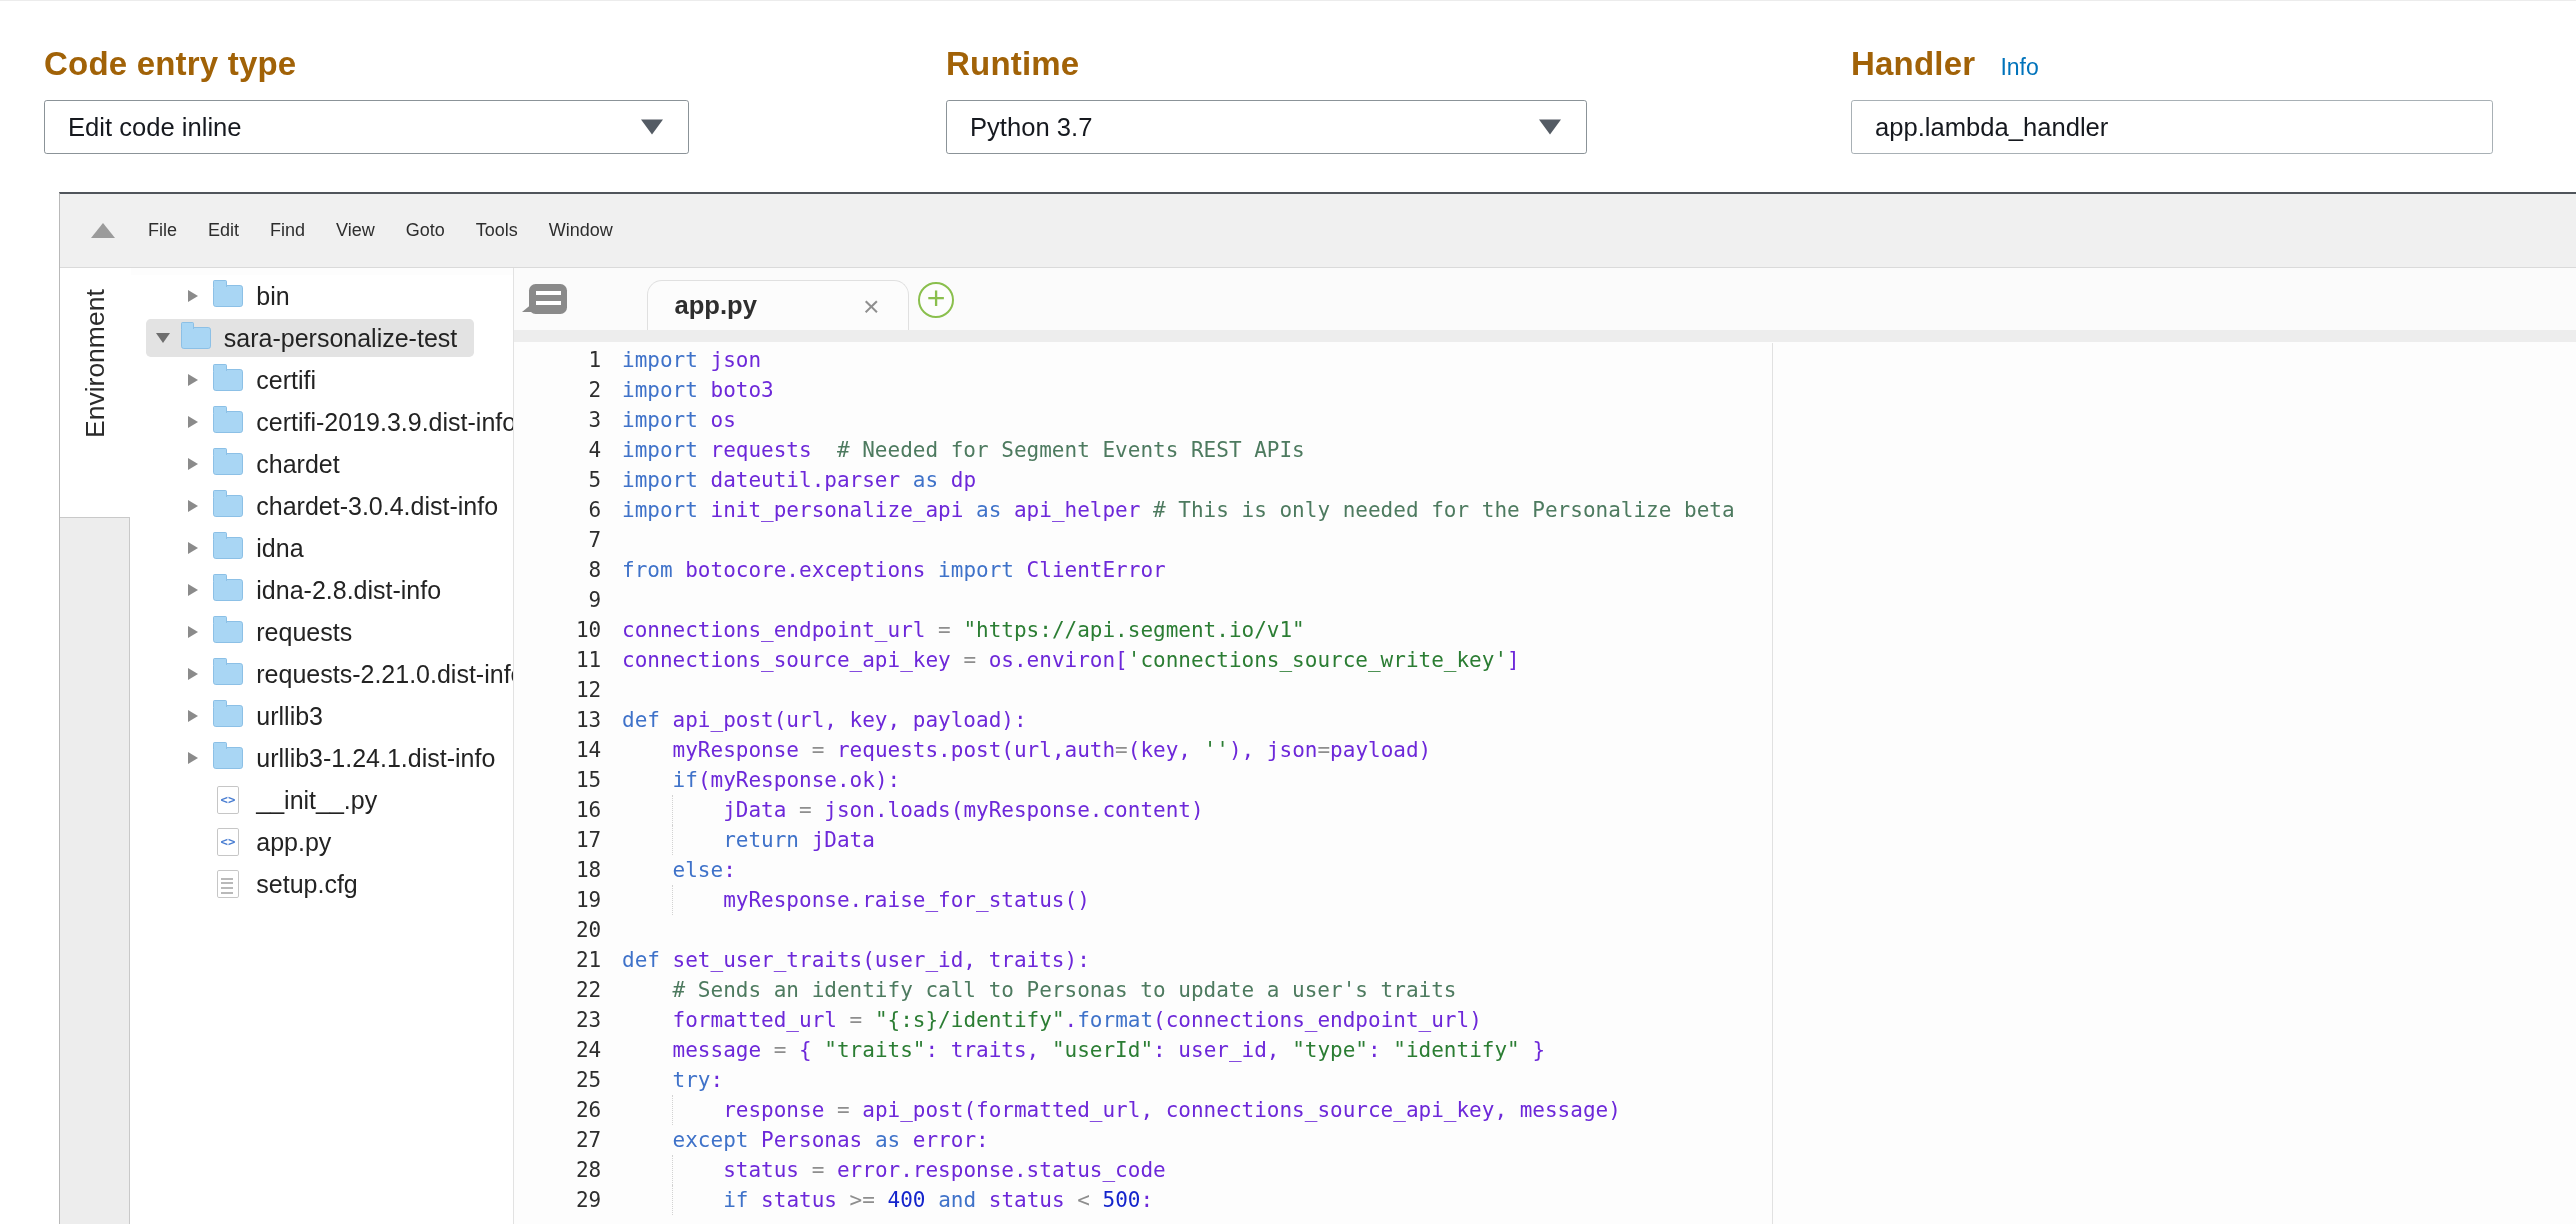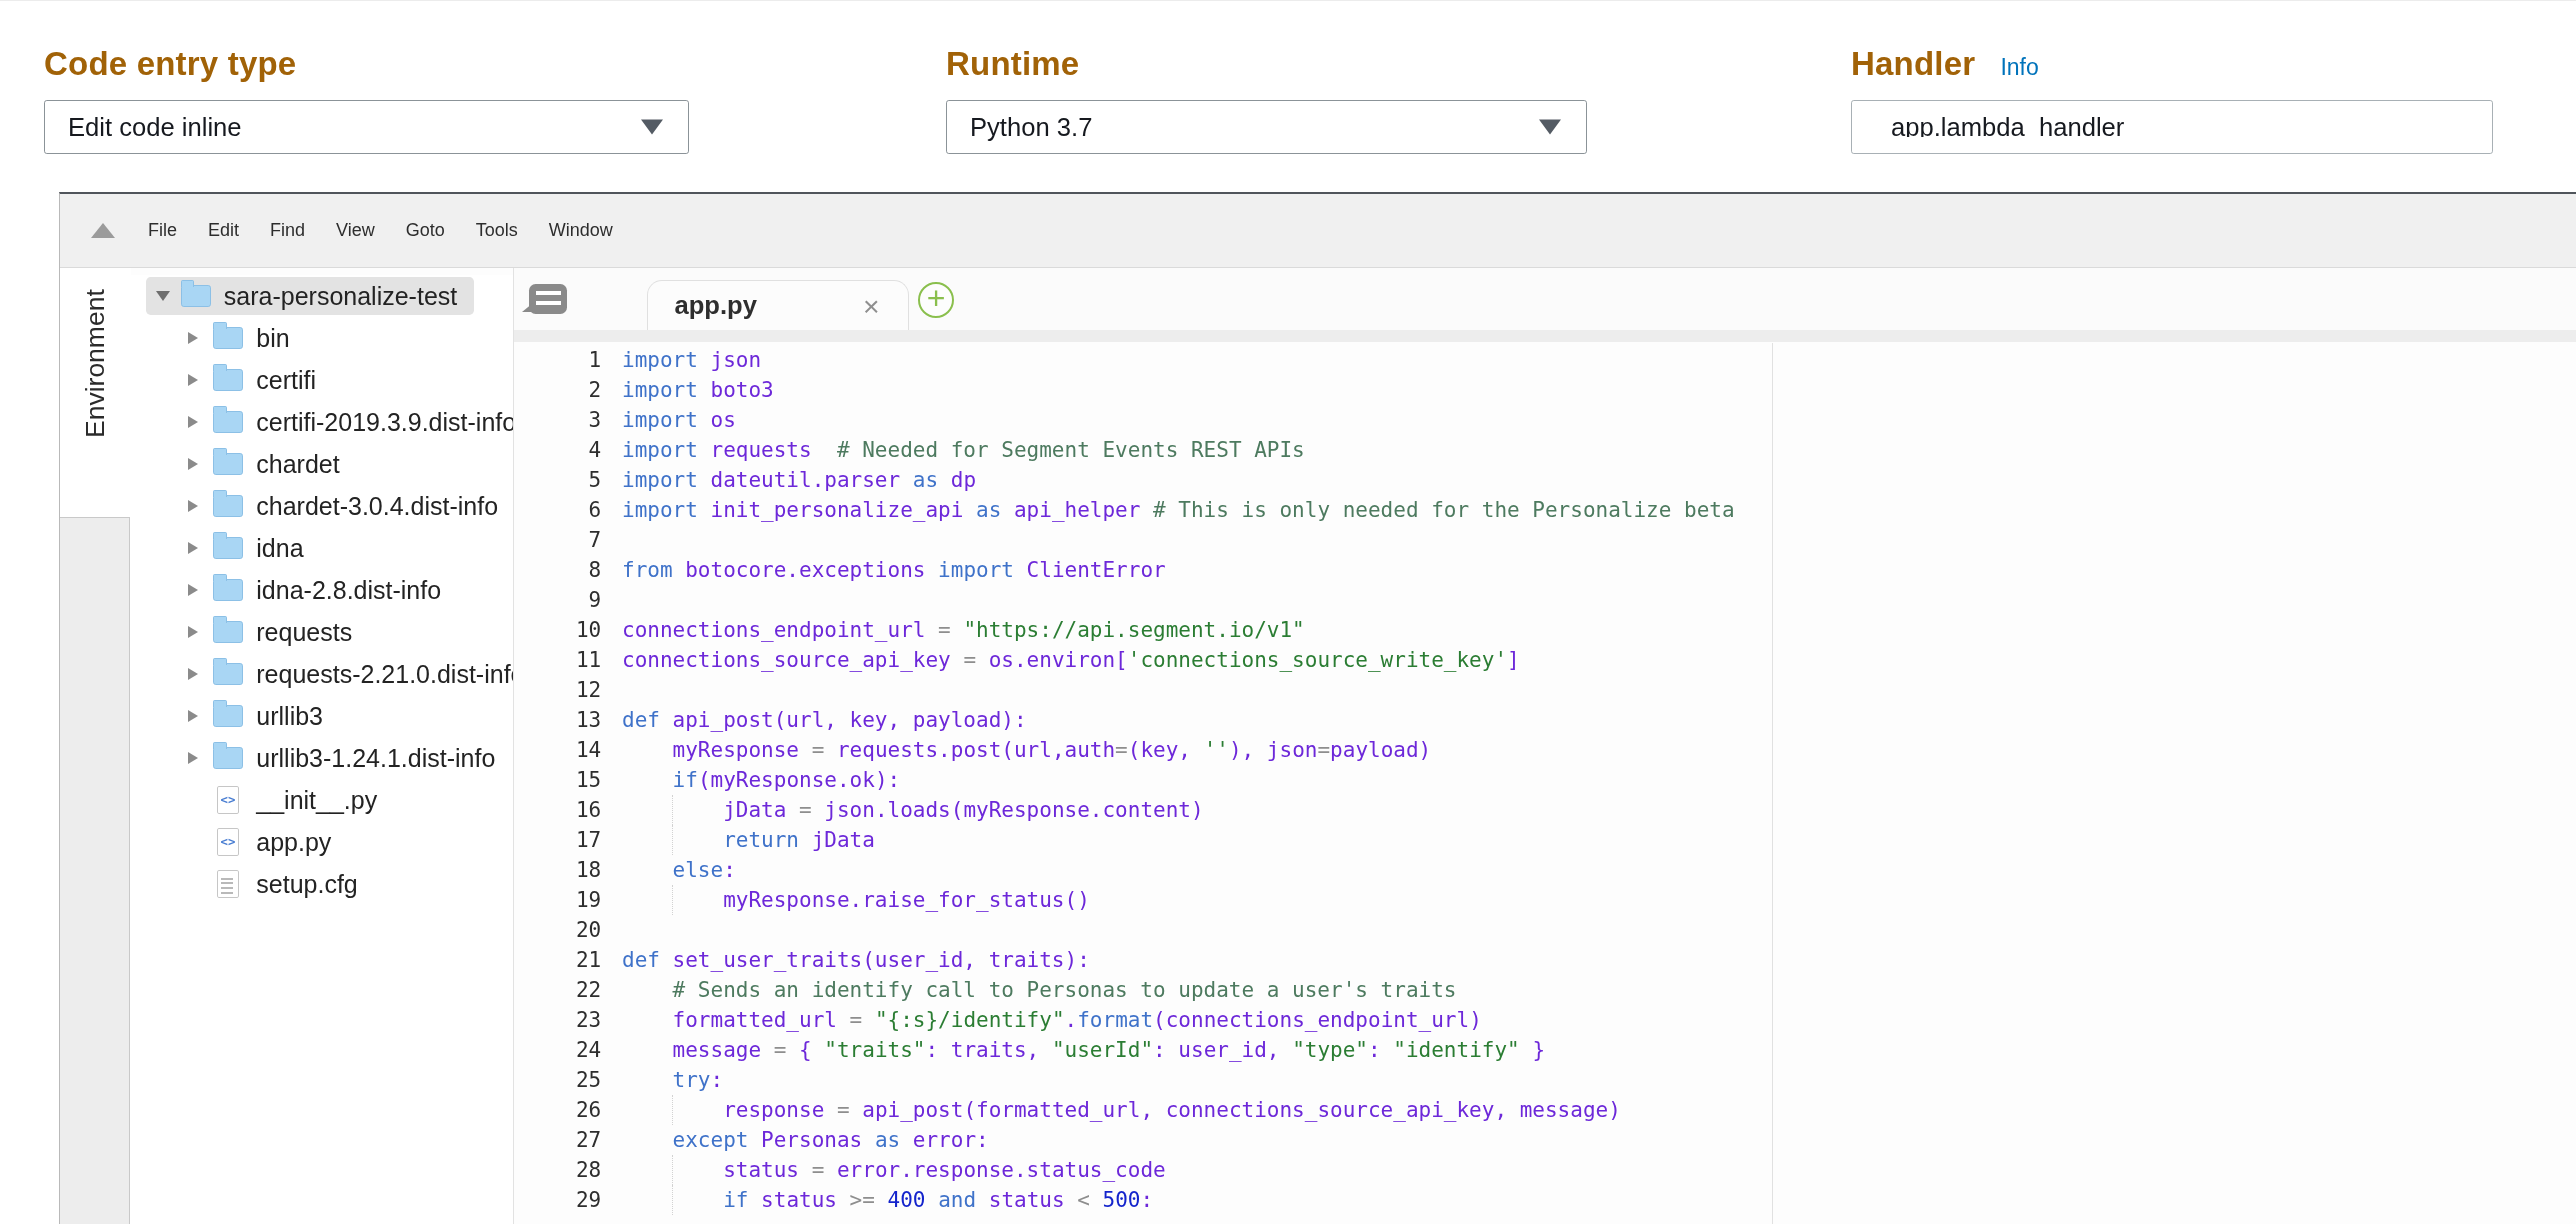--- a/index.html
+++ b/index.html
@@ -120,21 +120,21 @@
   </div>
   <div class="control" style="left:946px;width:641px;">
     <span>Python 3.7</span>
     <span class="caret"></span>
   </div>
 
   <div class="field" style="left:1851px;">
     <span class="field-label">Handler</span>
     <span class="info-link">Info</span>
   </div>
-  <div class="control text-input" style="left:1851px;width:642px;padding:16px;">
+  <div class="control text-input" style="left:1851px;width:642px;padding:0;">
     <input style="width: 100%; height: 100%; border: none; outline: none; background: transparent; font-family: &quot;Liberation Sans&quot;, sans-serif; font-size: 25.6px; color: rgb(22, 25, 31); padding: 0px 23px;" value="app.lambda_handler">
   </div>
 
   <div class="editor">
 
     <div class="menubar">
       <div class="collapse-tri"></div>
       <div class="menu-items" id="menu-items">
           <span class="menu-item">File</span>
           <span class="menu-item">Edit</span>
@@ -145,39 +145,39 @@
           <span class="menu-item">Window</span>
         </div>
     </div>
 
     <div class="env-strip">
       <div class="env-label">Environment</div>
       <div class="env-below"></div>
     </div>
 
     <div class="tree" id="tree">
+        <div class="tree-row child">
+          <span class="caret-box">
+            <span class="tri-right"></span>
+          </span>
+          <span class="icon-box">
+            <span class="folder-ic"></span>
+          </span>
+          <span class="tree-label">bin</span>
+        </div>
         <div class="tree-row rootrow">
           <span class="pill">
             <span class="caret-box">
               <span class="tri-down"></span>
             </span>
             <span class="icon-box">
               <span class="folder-ic"></span>
             </span>
             <span class="tree-label">sara-personalize-test</span>
           </span>
-        </div>
-        <div class="tree-row child">
-          <span class="caret-box">
-            <span class="tri-right"></span>
-          </span>
-          <span class="icon-box">
-            <span class="folder-ic"></span>
-          </span>
-          <span class="tree-label">bin</span>
         </div>
         <div class="tree-row child">
           <span class="caret-box">
             <span class="tri-right"></span>
           </span>
           <span class="icon-box">
             <span class="folder-ic"></span>
           </span>
           <span class="tree-label">certifi</span>
         </div>

